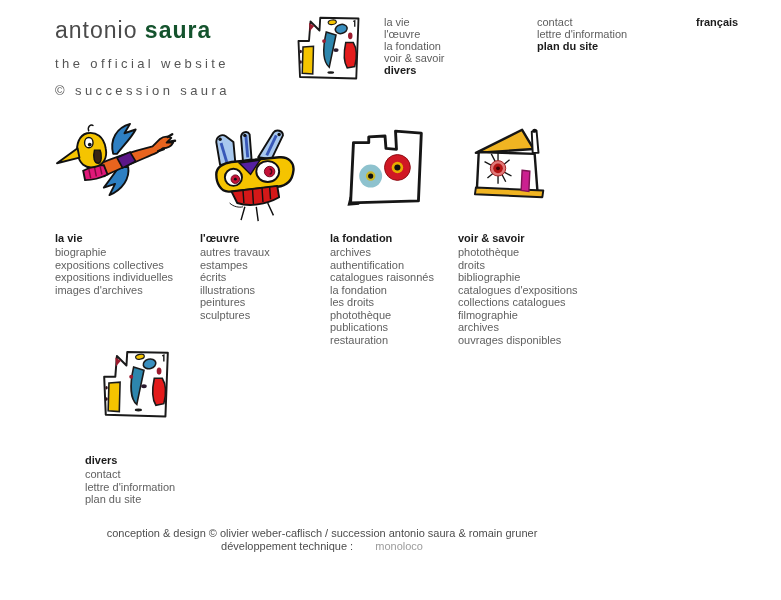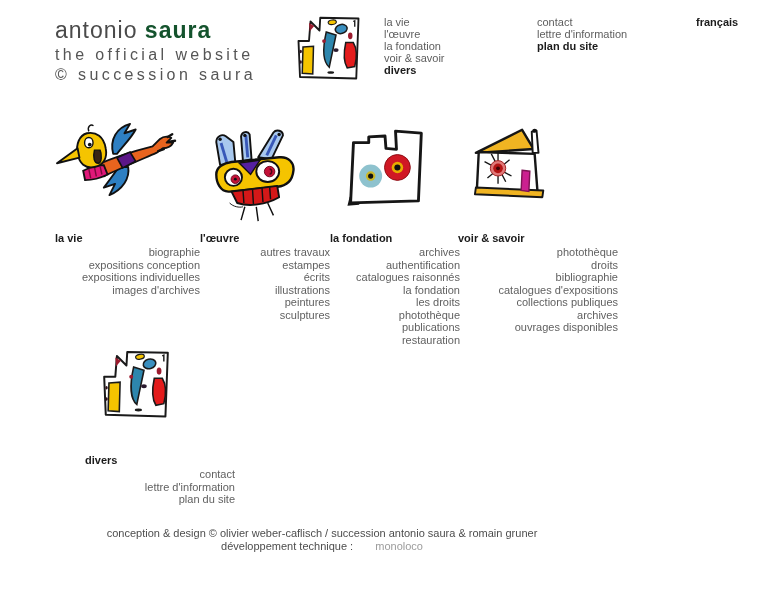--- a/index.html
+++ b/index.html
@@ -9,36 +9,36 @@
     position:relative;overflow:hidden;
     -webkit-font-smoothing:antialiased;
   }
   a{text-decoration:none;cursor:pointer;}
   .page{position:absolute;inset:0;}
 
   
   .brand{position:absolute;left:55px;top:17px;}
   .brand-title{font-size:23px;color:#4a4a4a;letter-spacing:1px;}
   .brand-title .bold{font-weight:bold;color:#14532d;}
-  .brand-sub{font-size:16px;color:#555555;letter-spacing:3.4px;margin-top:2px;white-space:nowrap;}
+  .brand-sub{font-size:13px;color:#555555;letter-spacing:3.4px;margin-top:12px;white-space:nowrap;}
 
   
   .nav-col{position:absolute;top:16px;font-size:11px;line-height:12px;}
   .nav-col a{display:block;color:#5e5e5e;line-height:12px;}
   .nav-col .bold-link{font-weight:bold;color:#1c1c1c;}
   .lang{position:absolute;left:696px;top:16px;font-size:11px;font-weight:bold;color:#1c1c1c;}
 
   
   .art{position:absolute;}
   .art svg{display:block;}
 
   
   .menu{position:absolute;font-size:11px;}
   .menu-title{display:block;font-weight:bold;color:#1b1b1b;font-size:11px;line-height:13px;margin-bottom:1px;}
-  .menu .links a{display:block;color:#616161;line-height:12.5px;text-align:right;}
+  .menu .links a{display:block;color:#616161;line-height:12.5px;}
 
   
   .footer{position:absolute;left:0;top:527px;width:644px;text-align:center;
           font-size:11px;line-height:13px;color:#4d4d4d;}
   .footer .muted-link{color:#9c9c9c;margin-left:19px;}
 </style>
 </head>
 <body>
 
 <div class="page">
@@ -160,21 +160,21 @@
       <path d="M10,66 L80,69 L79,76 L9,73 Z" fill="#f0b422" stroke="#161616" stroke-width="2" stroke-linejoin="round"></path>
       <path d="M58,48 L66,49 L65,70 L57,69 Z" fill="#cc2090" stroke="#801456" stroke-width="1.5"></path>
     </svg>
   </div>
 
   <div class="menu" style="left:55px;top:232px;width:145px;">
     <a class="menu-title">la vie</a>
     <div class="links">
 
     <a>biographie</a>
-        <a>expositions conception</a>
+        <a>expositions collectives</a>
         <a>expositions individuelles</a>
         <a>images d'archives</a>
       </div>
   </div>
 
   <div class="menu" style="left:200px;top:232px;width:130px;">
     <a class="menu-title">l'œuvre</a>
     <div class="links">
 
     <a>autres travaux</a>
@@ -202,21 +202,22 @@
   </div>
 
   <div class="menu" style="left:458px;top:232px;width:160px;">
     <a class="menu-title">voir &amp; savoir</a>
     <div class="links">
 
     <a>photothèque</a>
         <a>droits</a>
         <a>bibliographie</a>
         <a>catalogues d'expositions</a>
-        <a>collections publiques</a>
+        <a>collections catalogues</a>
+        <a>filmographie</a>
         <a>archives</a>
         <a>ouvrages disponibles</a>
       </div>
   </div>
 
   <div class="art" style="left:96px;top:348px;">
     <svg width="80" height="70" viewBox="0 0 100 88">
       <path d="M12,84 L10,36 L24,36 L26,10 L38,22 L39,5 L90,6 L87,86 Z" fill="#ffffff" stroke="#1a1a1a" stroke-width="2.5" stroke-linejoin="round"></path>
       <path d="M24,12 L31,16 L25,23 Z" fill="#9b1b2e"></path>
       <path d="M16,44 L30,43 L29,80 L15,79 Z" fill="#f5c400" stroke="#1a1a1a" stroke-width="2"></path>

